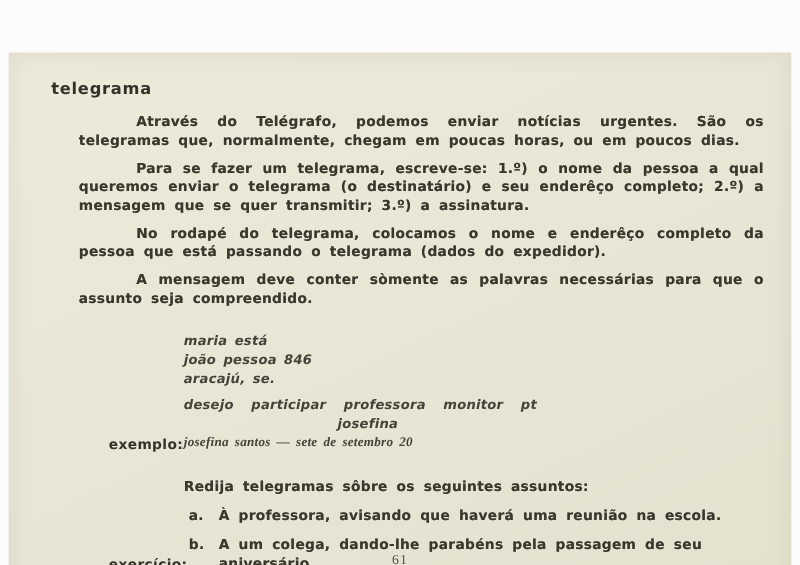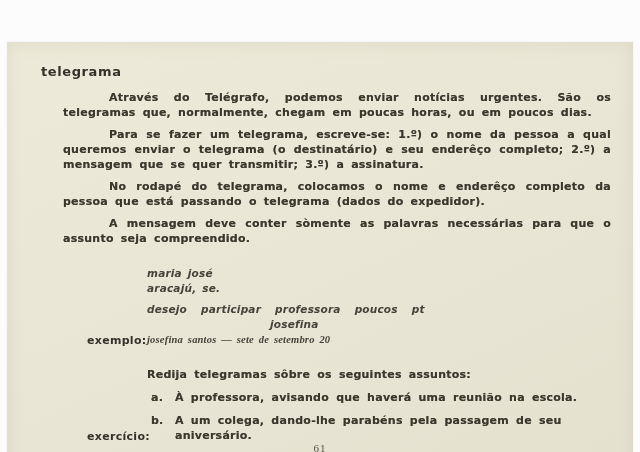--- a/index.html
+++ b/index.html
@@ -111,27 +111,28 @@
     <h1 class="title">telegrama</h1>
 
     <p class="par">Através do Telégrafo, podemos enviar notícias urgentes. São os telegramas que, normalmente, chegam em poucas horas, ou em poucos dias.</p>
     <p class="par tight">Para se fazer um telegrama, escreve-se: 1.º) o nome da pessoa a qual queremos enviar o telegrama (o destinatário) e seu enderêço completo; 2.º) a mensagem que se quer transmitir; 3.º) a assinatura.</p>
     <p class="par tight">No rodapé do telegrama, colocamos o nome e enderêço completo da pessoa que está passando o telegrama (dados do expedidor).</p>
     <p class="par tight">A mensagem deve conter sòmente as palavras necessárias para que o assunto seja compreendido.</p>
 
     <div class="labelled-block">
       <span class="block-label">exemplo:</span>
       <div class="exemplo-content">
-        <div class="ital">maria josé</div>
+        <div class="ital">maria está</div>
+        <div class="ital">joão pessoa 846</div>
         <div class="ital">aracajú, se.</div>
         <div class="msg-row ital">
           <span>desejo</span>
           <span>participar</span>
           <span>professora</span>
-          <span>poucos</span>
+          <span>monitor</span>
           <span>pt</span>
         </div>
         <div class="signature ital">josefina</div>
         <div class="footer-row ital">
           <span>josefina santos — sete de setembro 20</span>
         </div>
       </div>
     </div>
 
     <div class="labelled-block">

